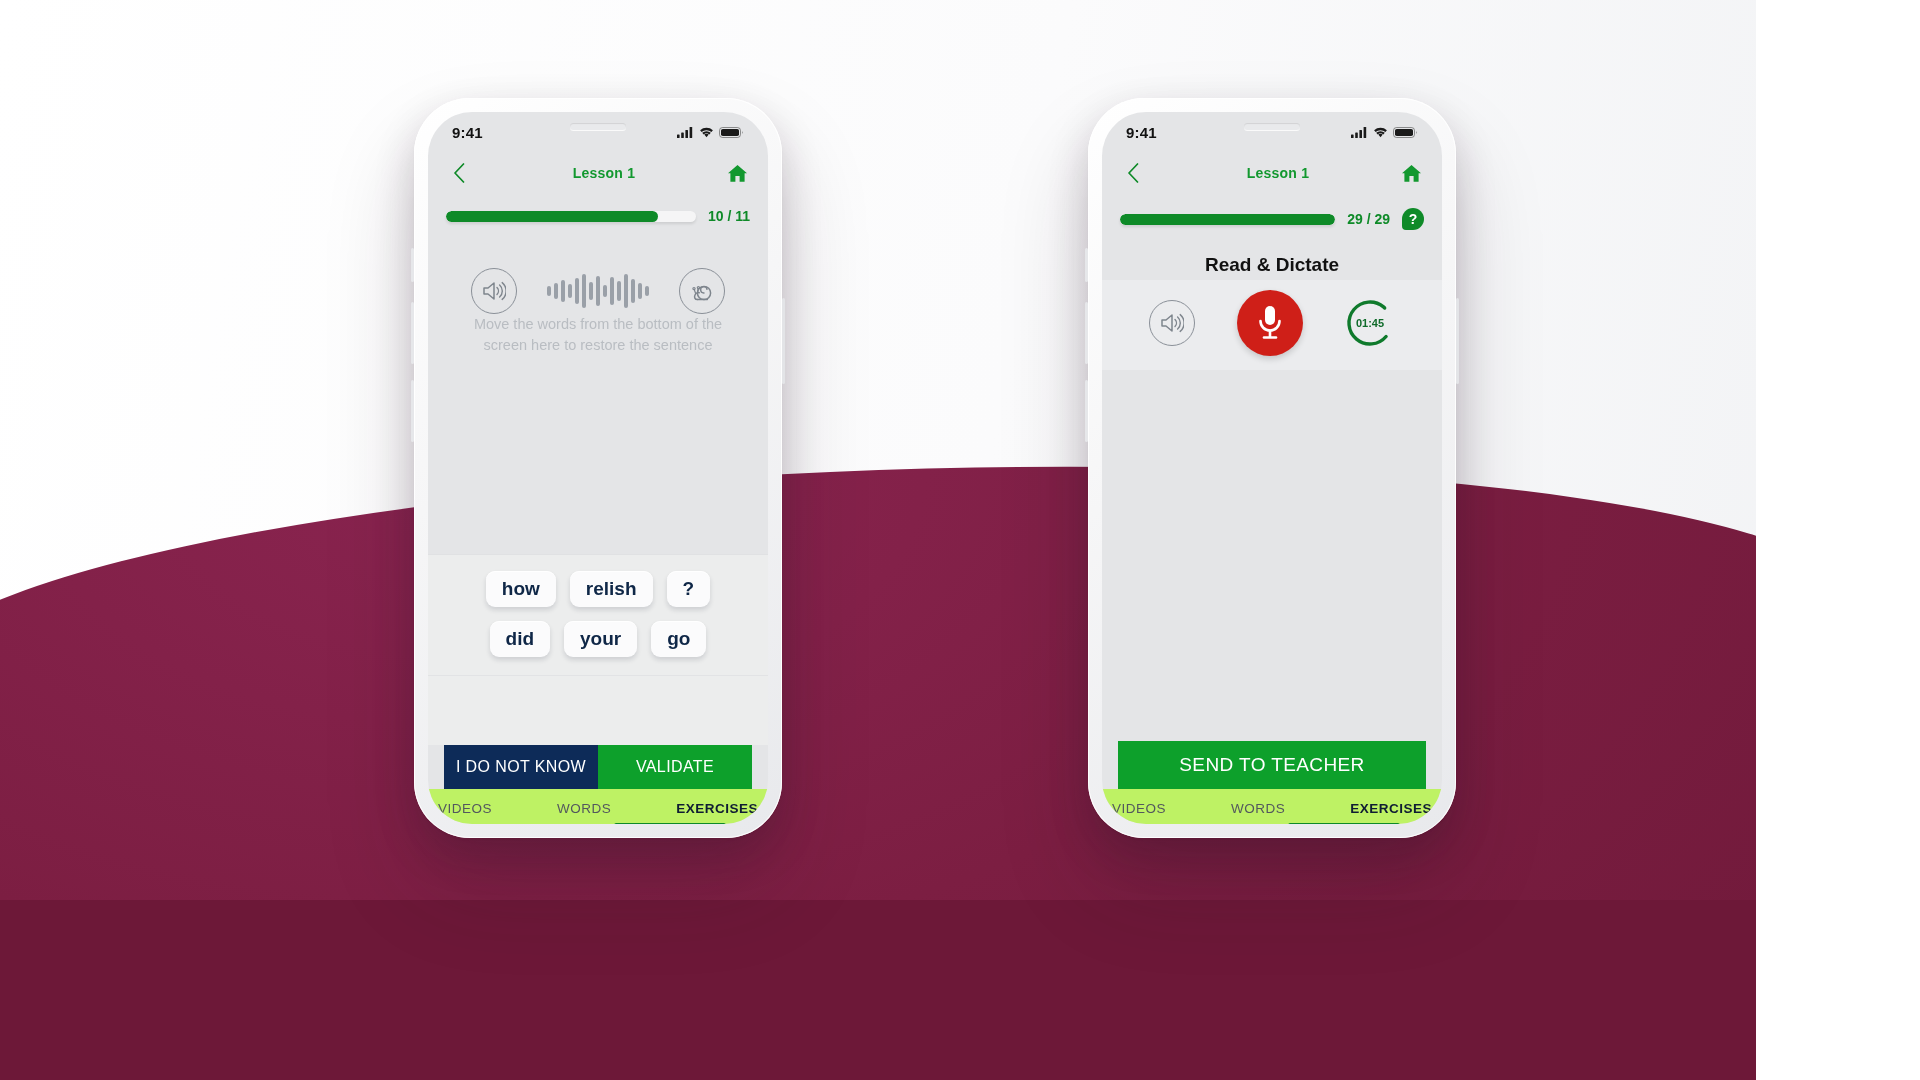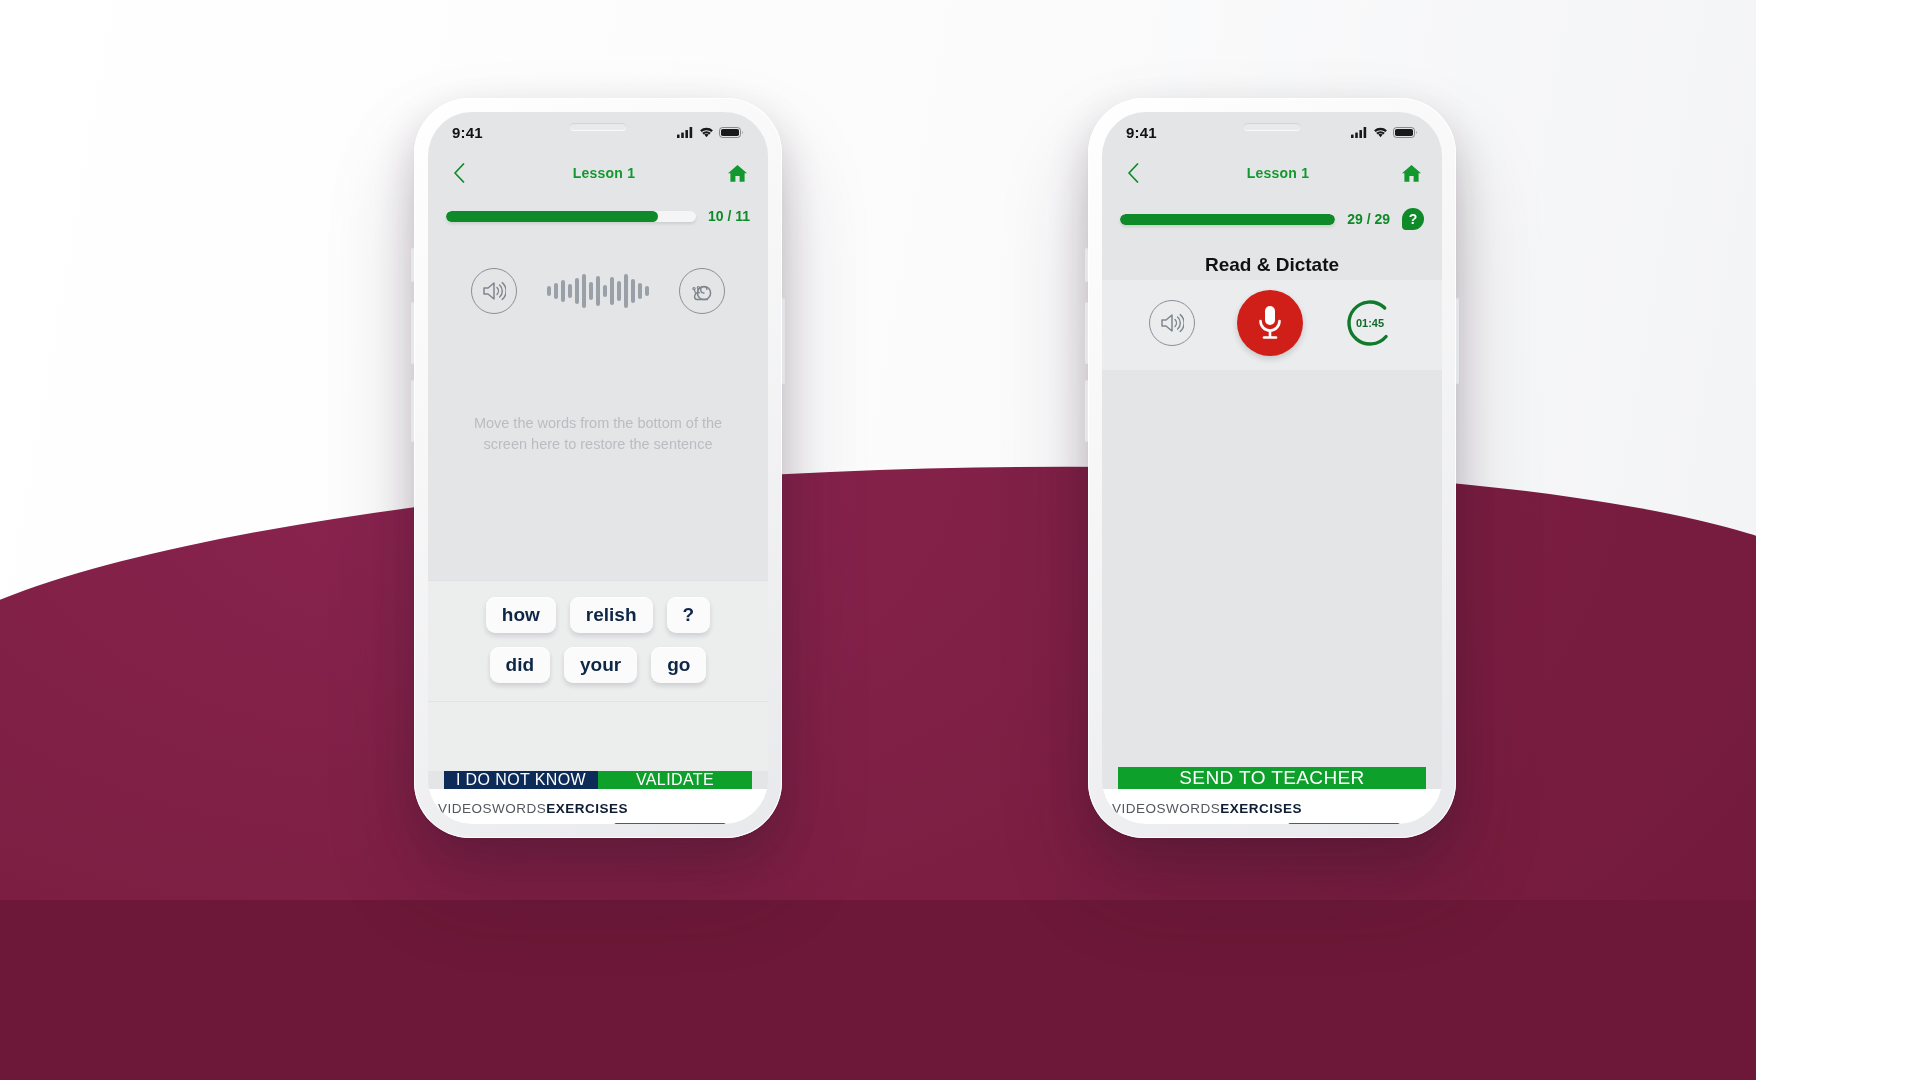--- a/index.html
+++ b/index.html
@@ -166,21 +166,21 @@
     background: transparent;
   }
   .waveform { display: flex; align-items: center; gap: 3px; height: 42px; }
   .waveform i {
     display: block; width: 4px; border-radius: 2px;
     background: #9aa0a8;
   }
 
   .dropzone {
     flex: 1 1 auto;
-    display: flex; align-items: center; justify-content: center;
+    display: flex; align-items: flex-start; justify-content: center;
     text-align: center;
     padding: 0 34px 26px 34px;
   }
   .dropzone p {
     font-size: 14.5px; line-height: 1.42;
     color: #b9bdc2;
   }
 
   .tiles-area {
     background: #eceded;
@@ -248,35 +248,35 @@
   .timer-label {
     font-size: 11px; font-weight: bold; color: #0f6b2a;
     position: relative; z-index: 2;
   }
 
   
   .action-row { display: flex; flex: 0 0 auto; margin: 0 16px; }
   .btn {
     flex: 1 1 0;
     text-align: center;
-    padding: 0 0;
+    padding: 13px 0;
     font-size: 16px;
     letter-spacing: .4px;
     color: #ffffff;
     cursor: pointer;
   }
   .btn-dark  { background: #0d2b58; }
   .btn-green { background: #0da02b; }
   .btn-wide  { background: #0da02b; font-size: 19px; }
 
   
   .tabbar {
     display: flex; align-items: center;
-    justify-content: flex-start;
-    background: #ffffff;
+    justify-content: space-between;
+    background: #bef264;
     padding: 12px 10px 8px 10px;
     flex: 0 0 auto;
     position: relative;
   }
   .tab {
     font-size: 13.5px; color: #53585e;
     letter-spacing: .5px;
     cursor: pointer;
   }
   .tab.active { color: #0f1d33; font-weight: bold; }

